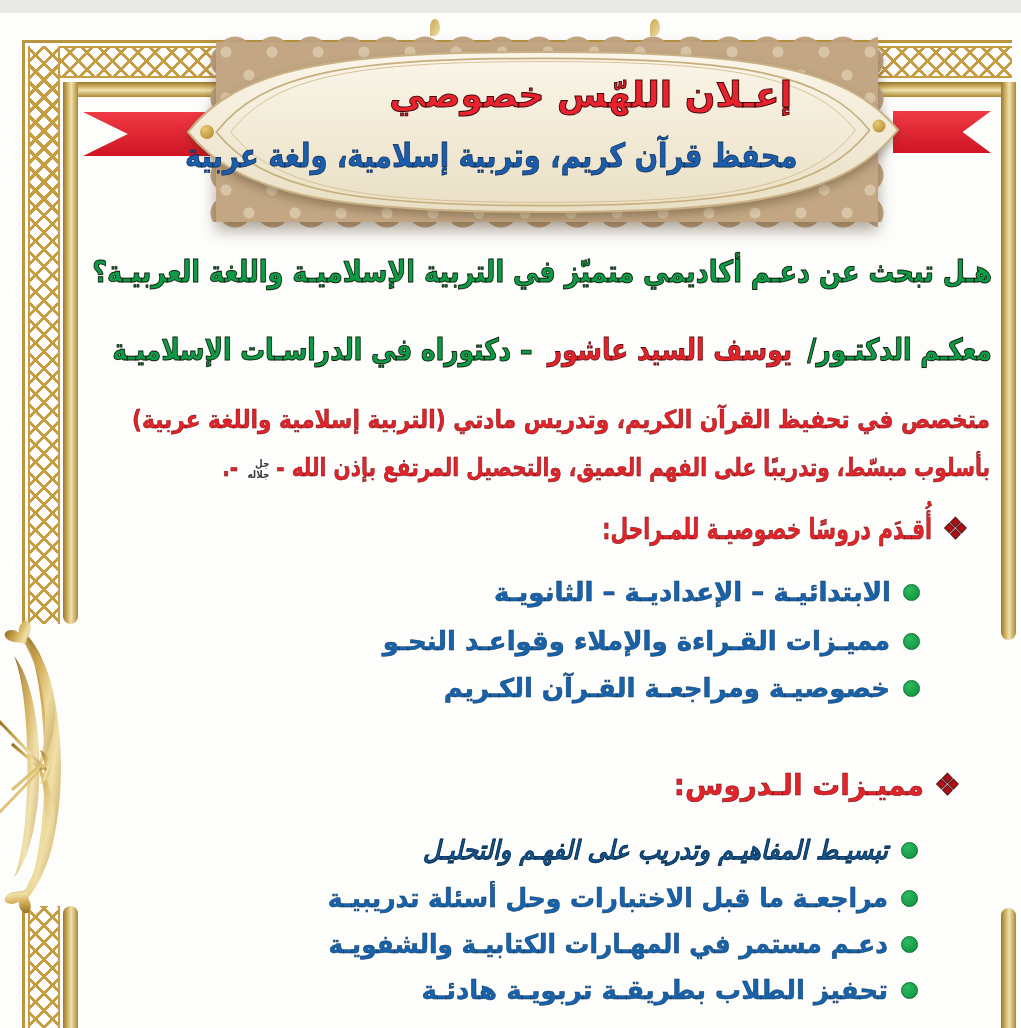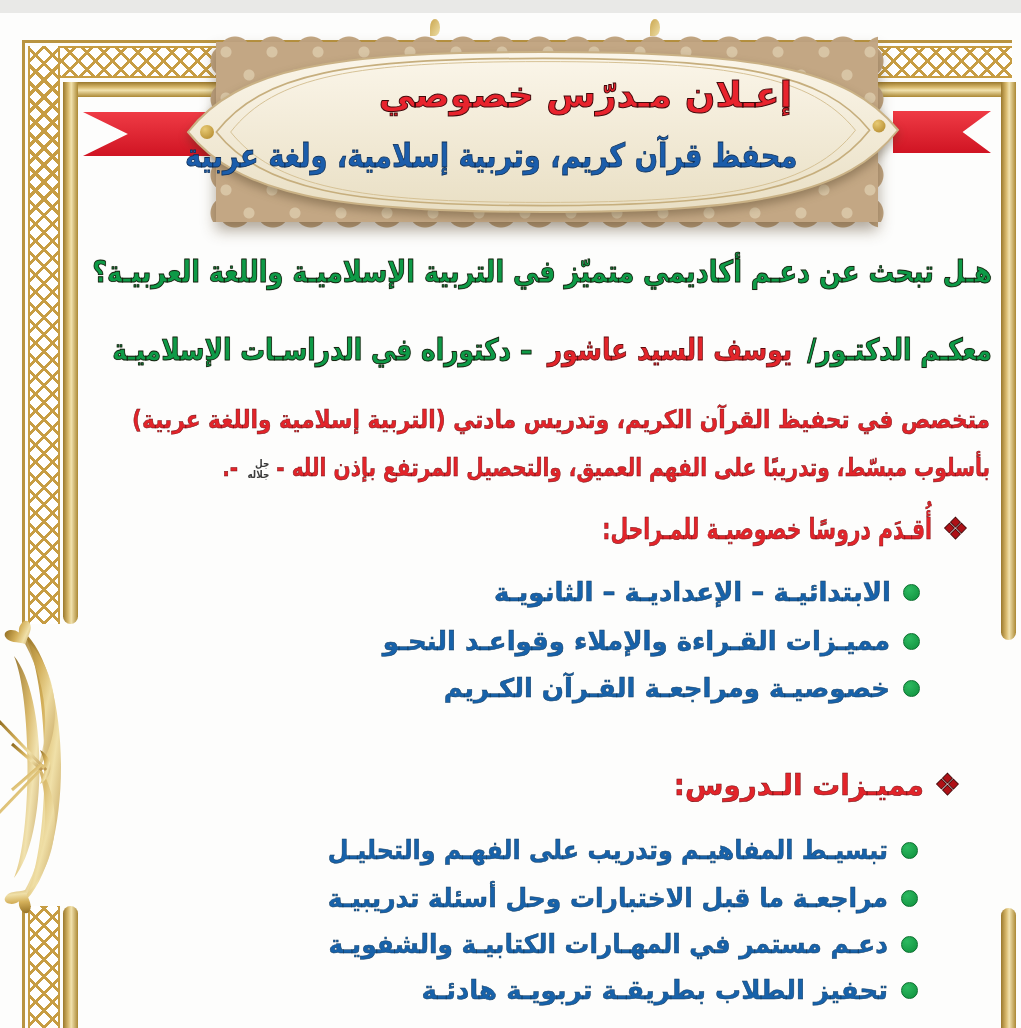--- a/index.html
+++ b/index.html
@@ -73,21 +73,21 @@
          white-space:normal;vertical-align:middle;-webkit-text-stroke:0;font-weight:bold;}
   .sec-head{position:absolute;display:flex;align-items:center;gap:10px;z-index:6;direction:rtl;}
   .clover{font-size:30px;color:#ae1016;line-height:30px;-webkit-text-stroke:.8px #3d0305;}
   .sec-head .txt{font-size:29px;font-weight:bold;white-space:nowrap;}
   .h1{right:52px;top:512px;} .h2{right:60px;top:768px;}
   .bullet{position:absolute;display:flex;align-items:center;gap:13px;z-index:6;direction:rtl;height:40px;}
   .dot{width:15px;height:15px;border-radius:50%;flex:0 0 auto;
        background:radial-gradient(circle at 35% 30%,#2cba60,#0f8f3c);border:1px solid #0a6e2e;}
   .bullet .txt{font-size:26px;font-weight:bold;white-space:nowrap;width:560px;text-align:right;}
   .b1{right:101px;top:572px;gap:12px;} .b2{right:101px;top:621px;} .b3{right:101px;top:668px;} .b4{right:101px;top:716px;}
-  .b5{right:103px;top:830px;} .b6{right:103px;top:878px;} .b7{right:103px;top:924px;} .b8{right:103px;top:970px;}
+  .b5{right:103px;top:830px;font-style:italic;} .b6{right:103px;top:878px;} .b7{right:103px;top:924px;} .b8{right:103px;top:970px;}
 </style>
 </head>
 <body>
 
 <div class="page" dir="rtl">
 
   <div class="top-strip"></div>
 
   <div class="gold-line" style="left:22px;top:40px;width:990px;height:3px;"></div>
   <div class="gold-line" style="left:22px;top:40px;width:3px;height:584px;"></div>
@@ -168,21 +168,21 @@
           <stop offset="1" stop-color="#b1872a"></stop>
       </radialGradient>
     </defs>
     <path d="M8 90 C58 26,150 10,363 10 C576 10,668 26,718 88 C668 152,576 170,363 170 C150 170,58 152,8 90 Z" fill="url(#cream)" stroke="#c9b185" stroke-width="2"></path>
     <path d="M8 90 C58 26,150 10,363 10 C576 10,668 26,718 88 C668 152,576 170,363 170 C150 170,58 152,8 90 Z" fill="none" stroke="#c6ae7d" stroke-width="1.8" transform="translate(29,7.2) scale(0.92)"></path>
     <path d="M8 90 C58 26,150 10,363 10 C576 10,668 26,718 88 C668 152,576 170,363 170 C150 170,58 152,8 90 Z" fill="none" stroke="#d4c093" stroke-width="1.1" transform="translate(43.6,10.8) scale(0.88)"></path>
     <circle cx="27" cy="90" r="7" fill="url(#dotg)"></circle>
     <circle cx="699" cy="84" r="6.5" fill="url(#dotg)"></circle>
   </svg>
 
-  <div class="t title1">إعـلان مـدرّس خصوصي</div>
+  <div class="t title1">إعـلان اللهّس خصوصي</div>
   <div class="t title2 fit" style="transform: scaleX(0.828146); transform-origin: center center;">محفظ قرآن كريم، وتربية إسلامية، ولغة عربية</div>
 
   <div class="t l1 green fit" style="transform: scaleX(0.851466); transform-origin: right center;">هـل تبحث عن دعـم أكاديمي متميّز في التربية الإسلاميـة واللغة العربيـة؟</div>
 
   <div class="t l2 fit" style="transform: scaleX(0.827846); transform-origin: right center;">
     <span class="green">معكـم الدكتـور/</span>
     <span class="name">يوسف السيد عاشور</span>
     <span class="green">– دكتوراه في الدراسـات الإسلاميـة</span>
   </div>
 

